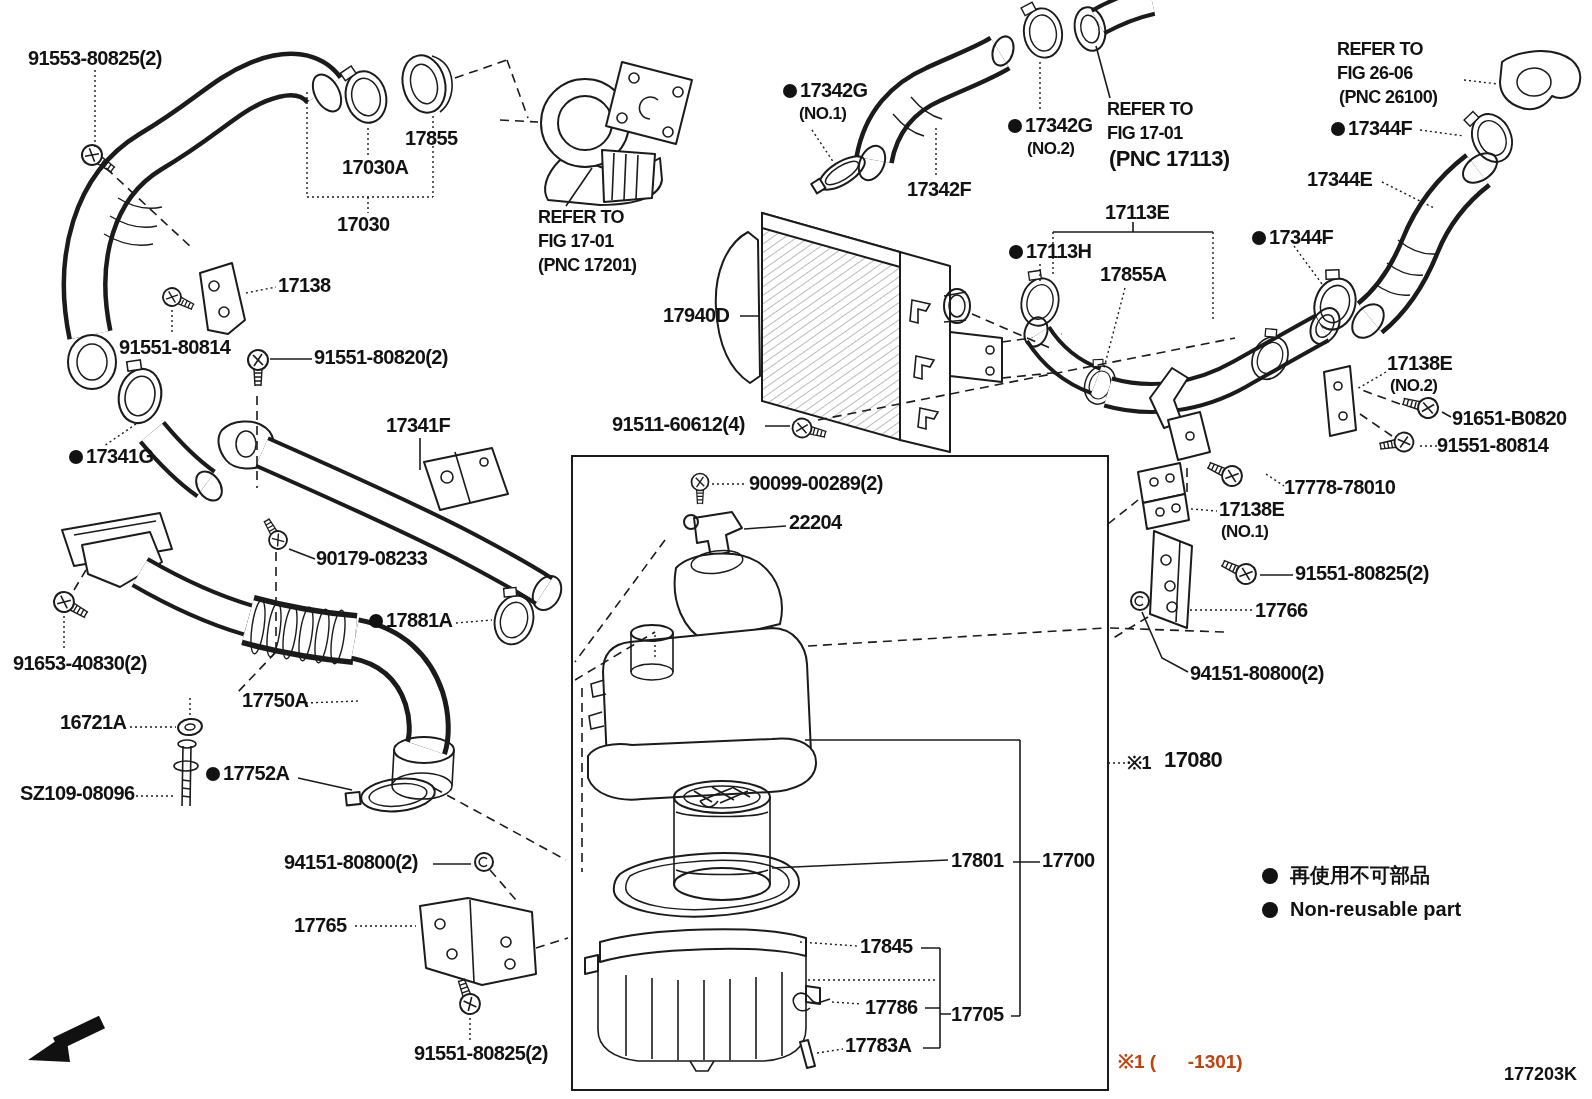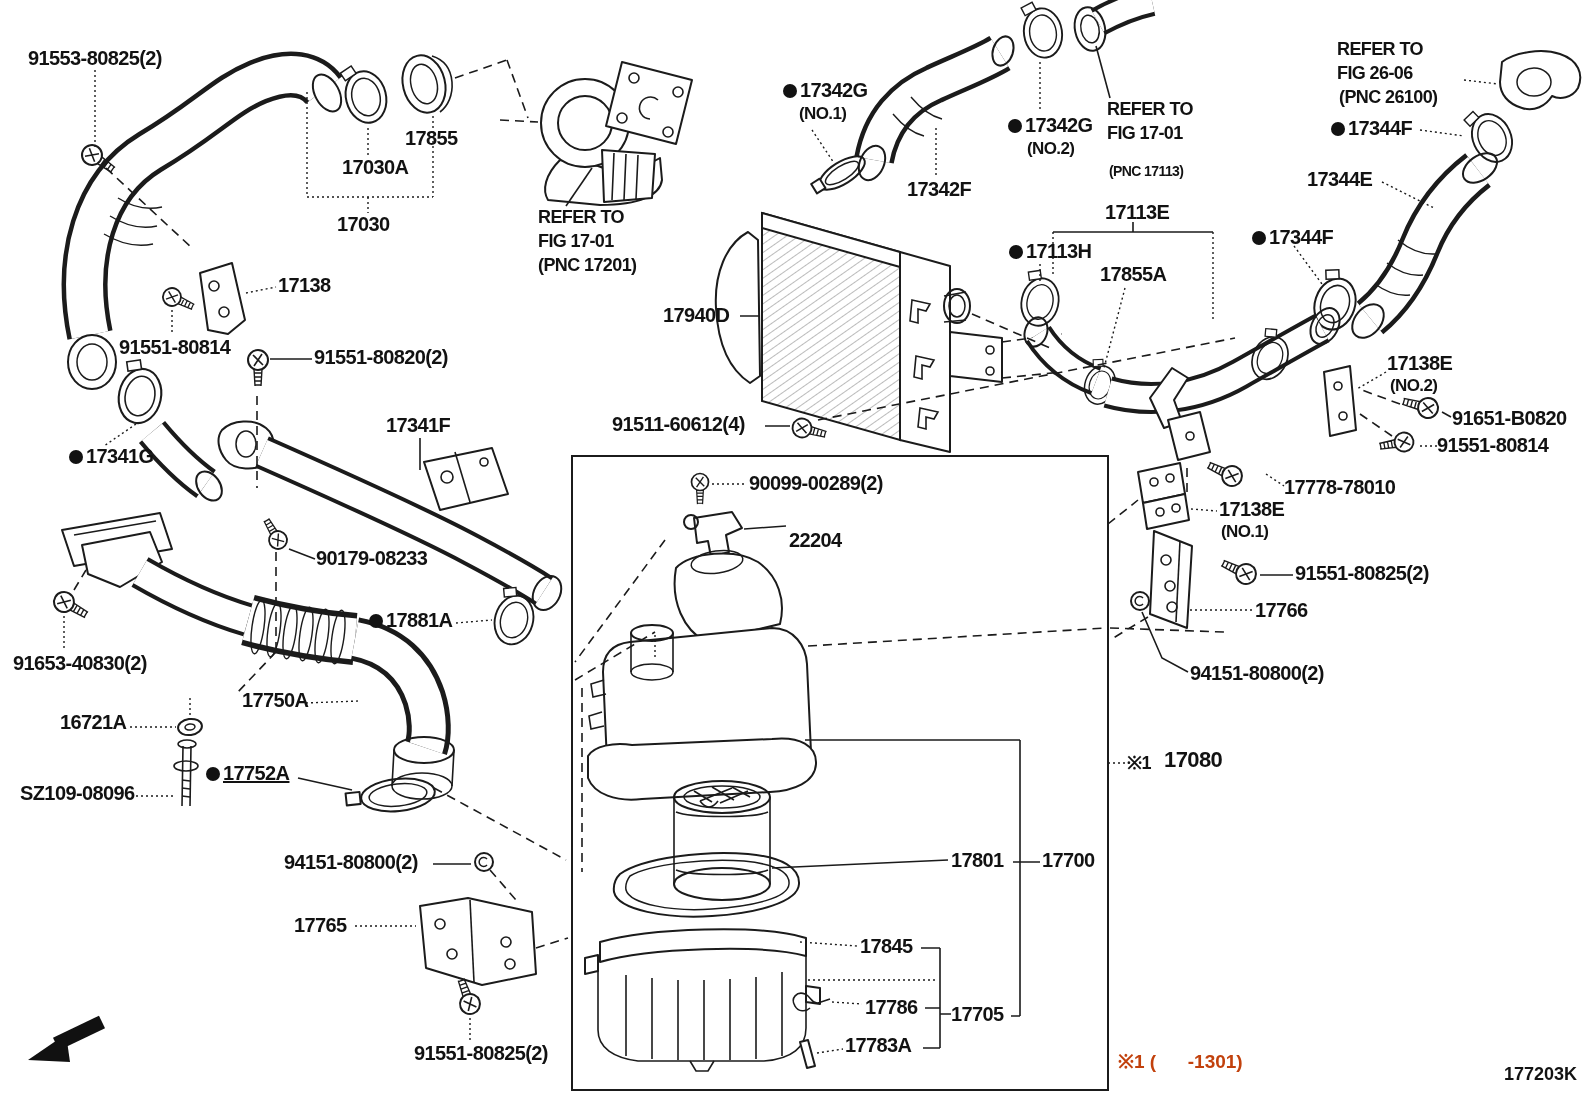--- a/index.html
+++ b/index.html
@@ -344,21 +344,21 @@
       <div class="plabel" style="left: 538px; top: 208px; font-size: 18px;"><span>REFER TO</span></div>
       <div class="plabel" style="left: 538px; top: 232px; font-size: 18px;"><span>FIG 17-01</span></div>
       <div class="plabel" style="left: 538px; top: 256px; font-size: 18px;"><span>(PNC 17201)</span></div>
       <div class="plabel" style="left: 783px; top: 80px;"><span class="pbullet"></span><span>17342G</span></div>
       <div class="plabel" style="left: 799px; top: 105px; font-size: 17px;"><span>(NO.1)</span></div>
       <div class="plabel" style="left: 907px; top: 179px;"><span>17342F</span></div>
       <div class="plabel" style="left: 1008px; top: 115px;"><span class="pbullet"></span><span>17342G</span></div>
       <div class="plabel" style="left: 1027px; top: 140px; font-size: 17px;"><span>(NO.2)</span></div>
       <div class="plabel" style="left: 1107px; top: 100px; font-size: 18px;"><span>REFER TO</span></div>
       <div class="plabel" style="left: 1107px; top: 124px; font-size: 18px;"><span>FIG 17-01</span></div>
-      <div class="plabel" style="left: 1109px; top: 164px; font-size: 14px;"><span>(PNC 17113)</span></div>
+      <div class="plabel" style="left: 1109px; top: 148px; font-size: 22px;"><span>(PNC 17113)</span></div>
       <div class="plabel" style="left: 1337px; top: 40px; font-size: 18px;"><span>REFER TO</span></div>
       <div class="plabel" style="left: 1337px; top: 64px; font-size: 18px;"><span>FIG 26-06</span></div>
       <div class="plabel" style="left: 1339px; top: 88px; font-size: 18px;"><span>(PNC 26100)</span></div>
       <div class="plabel" style="left: 1331px; top: 118px;"><span class="pbullet"></span><span>17344F</span></div>
       <div class="plabel" style="left: 1307px; top: 169px;"><span>17344E</span></div>
       <div class="plabel" style="left: 1252px; top: 227px;"><span class="pbullet"></span><span>17344F</span></div>
       <div class="plabel" style="left: 1105px; top: 202px;"><span>17113E</span></div>
       <div class="plabel" style="left: 1009px; top: 241px;"><span class="pbullet"></span><span>17113H</span></div>
       <div class="plabel" style="left: 1100px; top: 264px;"><span>17855A</span></div>
       <div class="plabel" style="left: 278px; top: 275px; text-align: center;"><span>17138</span></div>
@@ -376,36 +376,46 @@
       <div class="plabel" style="left: 1219px; top: 499px;"><span>17138E</span></div>
       <div class="plabel" style="left: 1221px; top: 523px; font-size: 17px;"><span>(NO.1)</span></div>
       <div class="plabel" style="left: 1295px; top: 563px;"><span>91551-80825(2)</span></div>
       <div class="plabel" style="left: 1255px; top: 600px;"><span>17766</span></div>
       <div class="plabel" style="left: 1190px; top: 663px;"><span>94151-80800(2)</span></div>
       <div class="plabel" style="left: 316px; top: 548px;"><span>90179-08233</span></div>
       <div class="plabel" style="left: 369px; top: 610px;"><span class="pbullet"></span><span>17881A</span></div>
       <div class="plabel" style="left: 13px; top: 653px;"><span>91653-40830(2)</span></div>
       <div class="plabel" style="left: 234px; top: 690px; margin-left: 8px;"><span>17750A</span></div>
       <div class="plabel" style="left: 60px; top: 712px;"><span>16721A</span></div>
-      <div class="plabel" style="left: 206px; top: 763px; text-decoration: underline;"><span class="pbullet"></span><span>17752A</span></div>
+      <div class="plabel" style="left: 206px; top: 763px;"><span class="pbullet"></span><span>17752A</span></div>
       <div class="plabel" style="left: 20px; top: 783px;"><span>SZ109-08096</span></div>
       <div class="plabel" style="left: 749px; top: 473px;"><span>90099-00289(2)</span></div>
-      <div class="plabel" style="left: 789px; top: 512px; margin-top: 18px;"><span>22204</span></div>
+      <div class="plabel" style="left: 789px; top: 512px;"><span>22204</span></div>
       <div class="plabel" style="left: 1127px; top: 754px; font-size: 18px;"><span>※1</span></div>
       <div class="plabel" style="left: 1164px; top: 749px; font-size: 22px;"><span>17080</span></div>
       <div class="plabel" style="left: 951px; top: 850px;"><span>17801</span></div>
       <div class="plabel" style="left: 1042px; top: 850px;"><span>17700</span></div>
       <div class="plabel" style="left: 860px; top: 936px;"><span>17845</span></div>
       <div class="plabel" style="left: 865px; top: 997px;"><span>17786</span></div>
       <div class="plabel" style="left: 951px; top: 1004px;"><span>17705</span></div>
       <div class="plabel" style="left: 845px; top: 1035px;"><span>17783A</span></div>
       <div class="plabel" style="left: 284px; top: 852px;"><span>94151-80800(2)</span></div>
       <div class="plabel" style="left: 294px; top: 915px;"><span>17765</span></div>
       <div class="plabel" style="left: 414px; top: 1043px;"><span>91551-80825(2)</span></div>
     </div>
 
+<div class="legend">
+  <div class="legend-row">
+    <span class="pbullet"></span>
+    <span>再使用不可部品</span>
+  </div>
+  <div class="legend-row">
+    <span class="pbullet"></span>
+    <span>Non-reusable part</span>
+  </div>
+</div>
 
 
 <div class="variant-note">※1 (      -1301)</div>
 
 <div class="fig-code">177203K</div>
 
 </div>
 
 </body></html>

